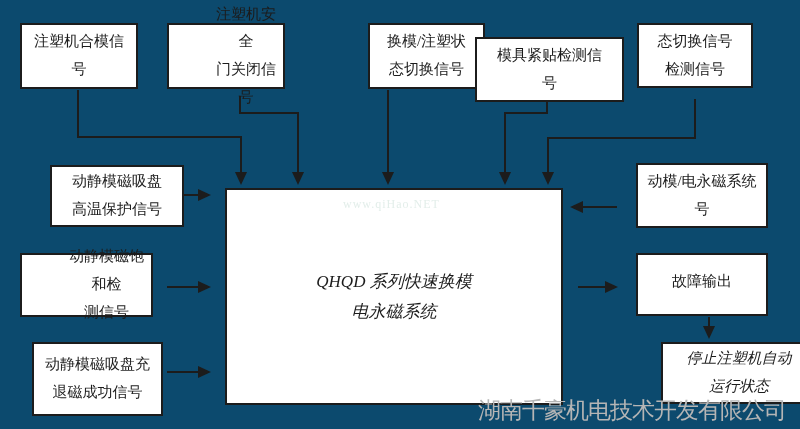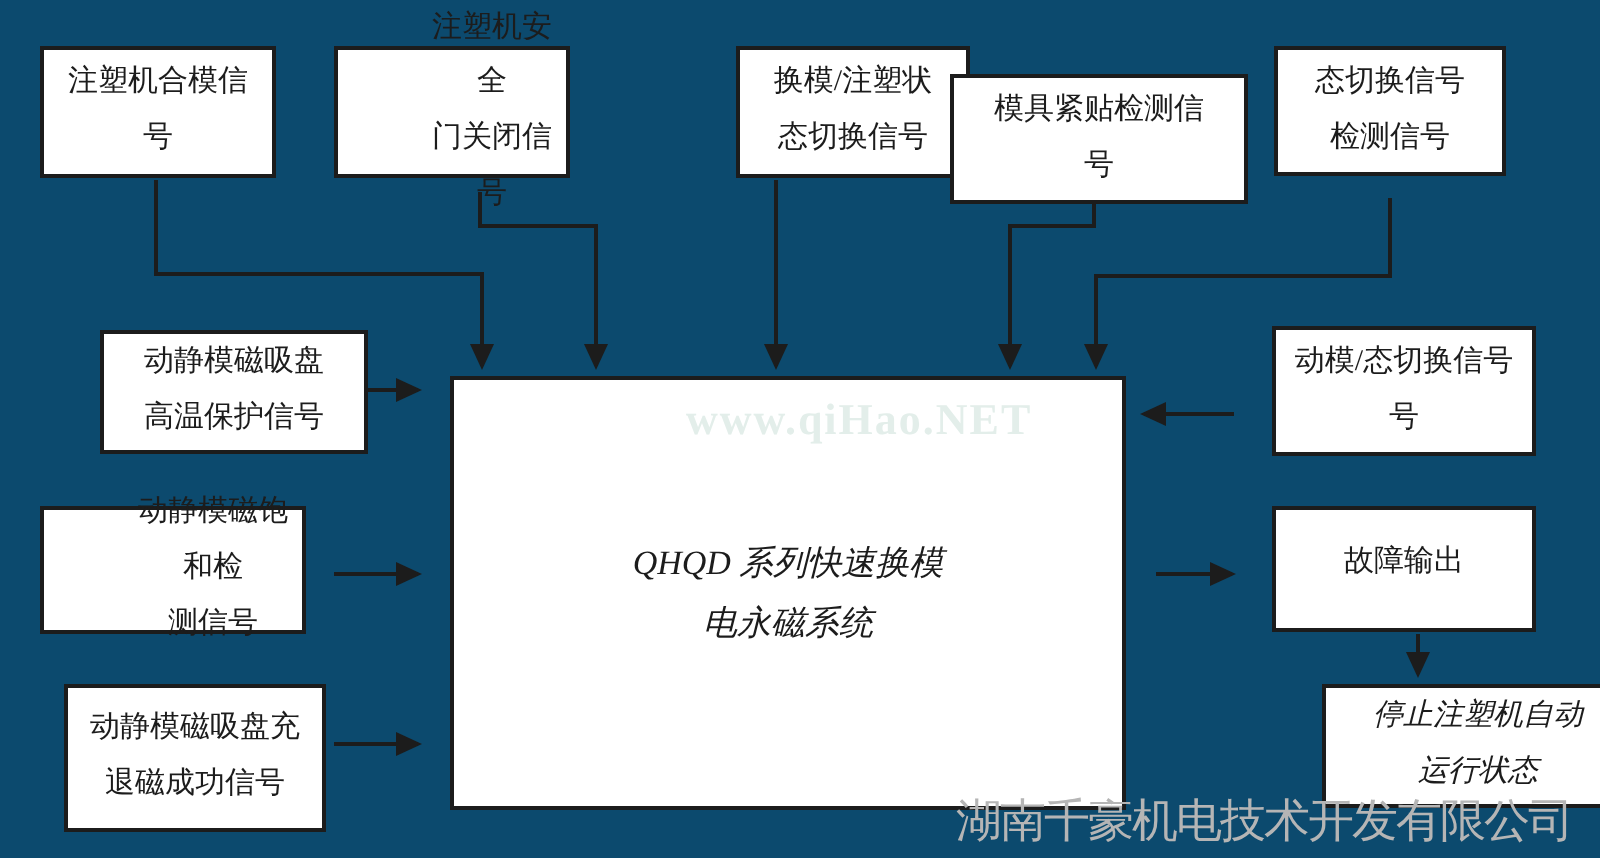--- a/index.html
+++ b/index.html
@@ -37,21 +37,21 @@
   .l2{left:20px;top:253px;width:133px;height:64px;padding-left:40px;}
   .l3{left:20px;top:342px;width:131px;height:74px;margin-left:12px;}
   
   .c0{left:225px;top:188px;width:338px;height:217px;font-size:17px;line-height:1.75;font-style:italic;}
   
   .r1{left:636px;top:163px;width:132px;height:65px;}
   .r2{left:636px;top:253px;width:132px;height:63px;align-items:flex-start;padding-top:13px;}
   .r3{left:661px;top:342px;width:156px;height:62px;font-style:italic;}
   .wm-center{
     position:absolute;left:343px;top:197px;
-    font-size:22px;font-weight:bold;letter-spacing:1px;
+    font-size:12px;font-weight:normal;letter-spacing:1px;
     color:#e3eeea;z-index:3;
   }
   .wm-bottom{
     position:absolute;left:478px;top:395px;
     font-size:23px;letter-spacing:-1px;
     color:#b5b5b5;z-index:5;
     white-space:nowrap;
   }
 </style>
 </head>
@@ -95,21 +95,21 @@
   <div class="box l1">动静模磁吸盘
 高温保护信号</div>
   <div class="box l2">动静模磁饱和检
 测信号</div>
   <div class="box l3">动静模磁吸盘充
 退磁成功信号</div>
 
   <div class="box c0">QHQD 系列快速换模
 电永磁系统</div>
 
-  <div class="box r1">动模/态切换信号
+  <div class="box r1">动模/电永磁系统
 号</div>
   <div class="box r2">故障输出</div>
   <div class="box r3">停止注塑机自动
 运行状态</div>
 
   <div class="wm-center">www.qiHao.NET</div>
   <div class="wm-bottom">湖南千豪机电技术开发有限公司</div>
 
 </div>
 

